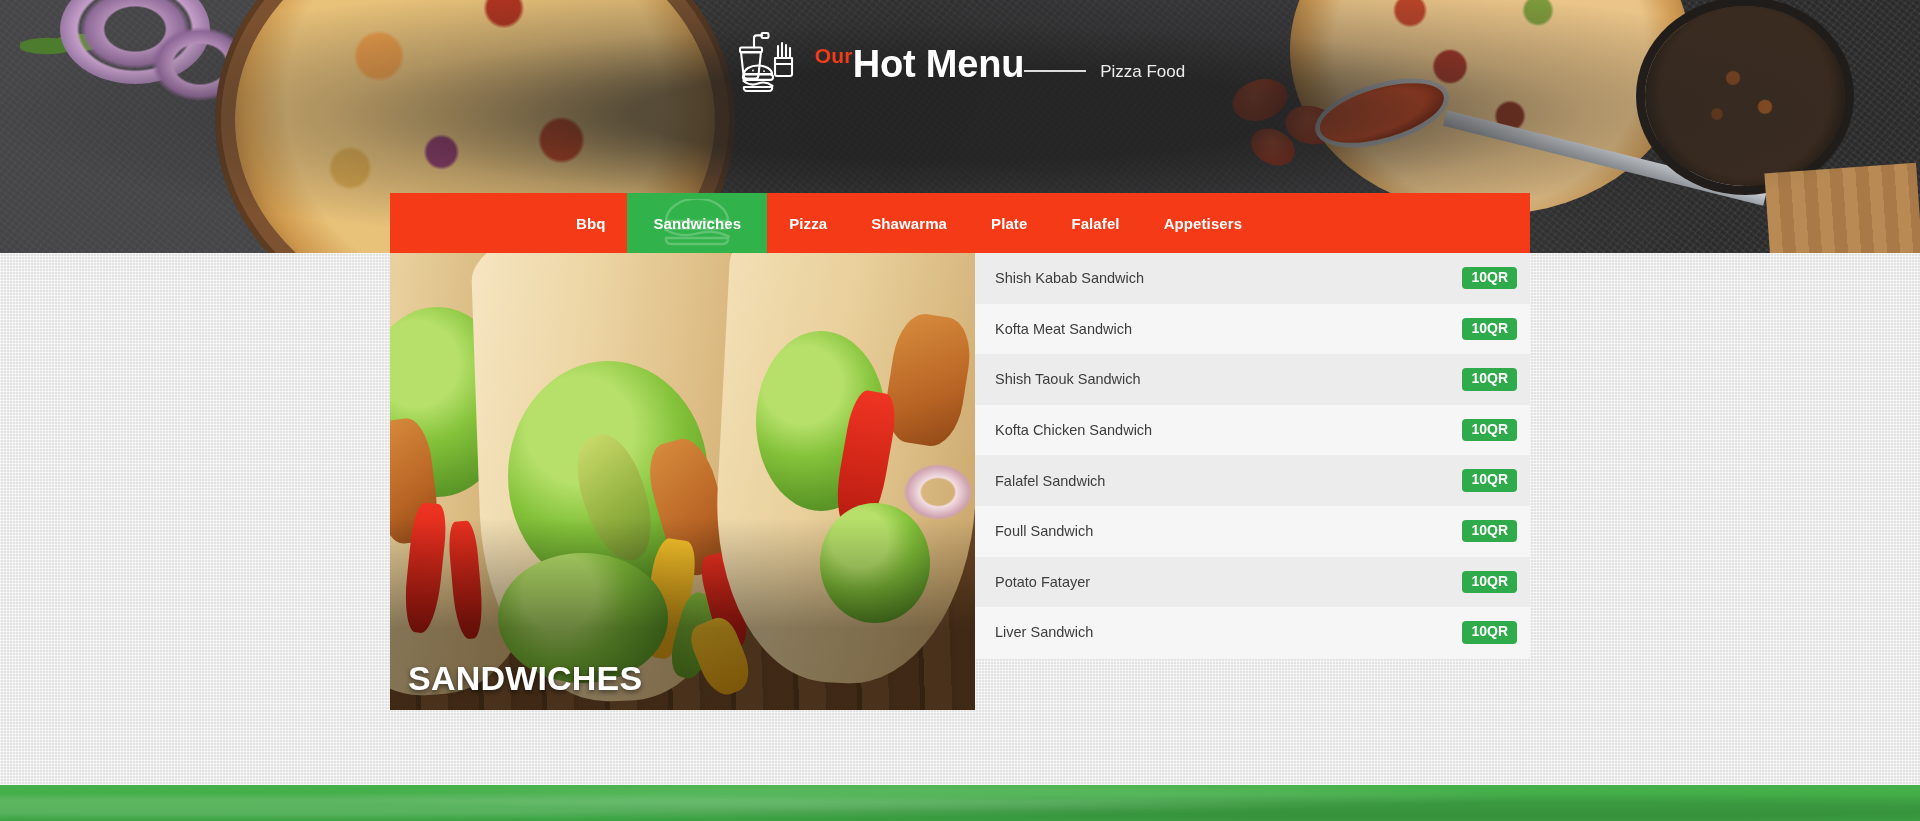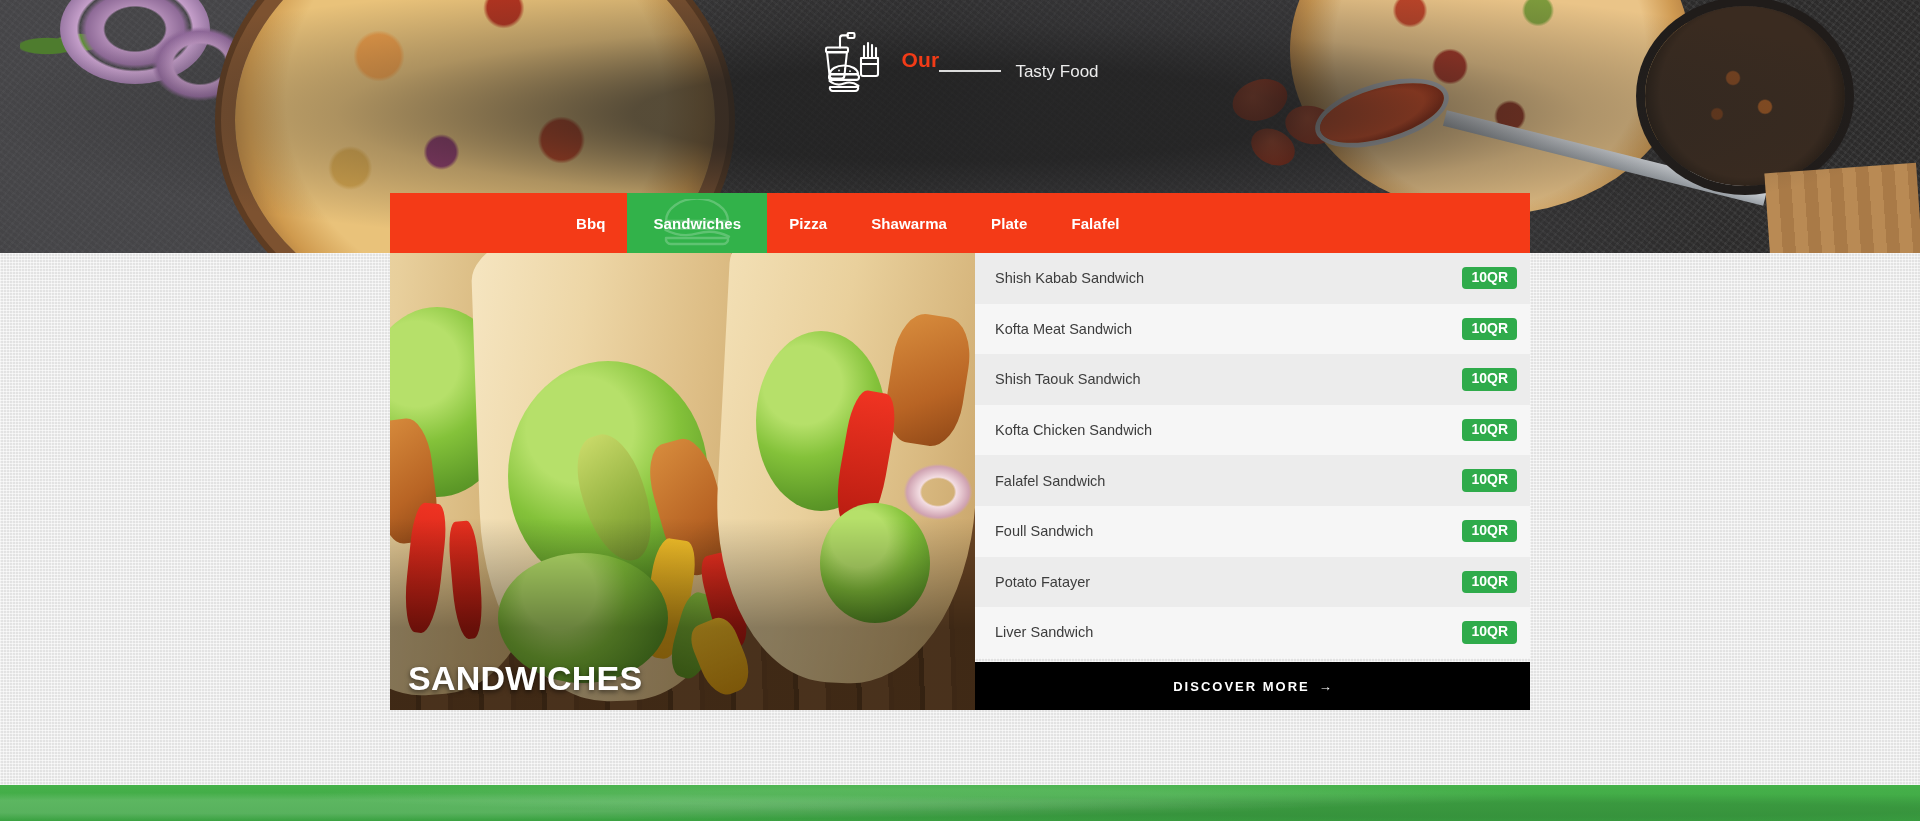--- a/index.html
+++ b/index.html
@@ -309,23 +309,24 @@
             <circle cx="18" cy="40.5" r="0.9" fill="#ffffff" stroke="none"></circle>
             <circle cx="24" cy="38.6" r="0.9" fill="#ffffff" stroke="none"></circle>
             <circle cx="29" cy="41.2" r="0.9" fill="#ffffff" stroke="none"></circle>
             <rect x="8" y="44.5" width="30" height="5.4" rx="2.6"></rect>
             <path d="M8.5 51 q7 5.5 14.5 2.6 q7.5 -2.9 14.5 2.2"></path>
             <path d="M9 57 h28 a3 3 0 0 1 -3 4 h-22 a3 3 0 0 1 -3 -4 Z"></path>
           </svg>
         </span>
         <span class="hero-texts">
           <span class="hero-our">Our</span>
+          <span class="hero-main">Hot Menu</span>
           <span class="hero-sub-row">
             <span class="hero-rule"></span>
-            <span class="hero-tasty">Tasty Food</span>
+            <span class="hero-tasty">Pizza Food</span>
           </span>
         </span>
       </div>
     </div>
   </div>
 
   <div class="menu-card">
 
     <div class="tabs">
       <span class="tabs-spacer-l"></span>
@@ -350,20 +351,23 @@
         <span class="tab-label">Pizza</span>
       </div>
       <div class="tab">
         <span class="tab-label">Shawarma</span>
       </div>
       <div class="tab">
         <span class="tab-label">Plate</span>
       </div>
       <div class="tab">
         <span class="tab-label">Falafel</span>
+      </div>
+      <div class="tab">
+        <span class="tab-label">Appetisers</span>
       </div>
     </div>
 
     <div class="card-body">
 
       <div class="photo">
         <div class="photo-wood"></div>
         <div class="wrap-body w1"></div>
         <div class="lettuce l1"></div>
         <div class="chicken c2"></div>
@@ -420,24 +424,20 @@
             <span class="menu-name">Potato Fatayer</span>
             <span class="menu-price">10QR</span>
           </div>
           <div class="menu-row">
             <span class="menu-name">Liver Sandwich</span>
             <span class="menu-price">10QR</span>
           </div>
 
         </div>
 
-        <div class="discover">
-          <span>DISCOVER MORE</span>
-          <span class="arrow">→</span>
-        </div>
       </div>
 
     </div>
   </div>
 
   <div class="green-band"></div>
 
 </div>
 
 </body></html>

